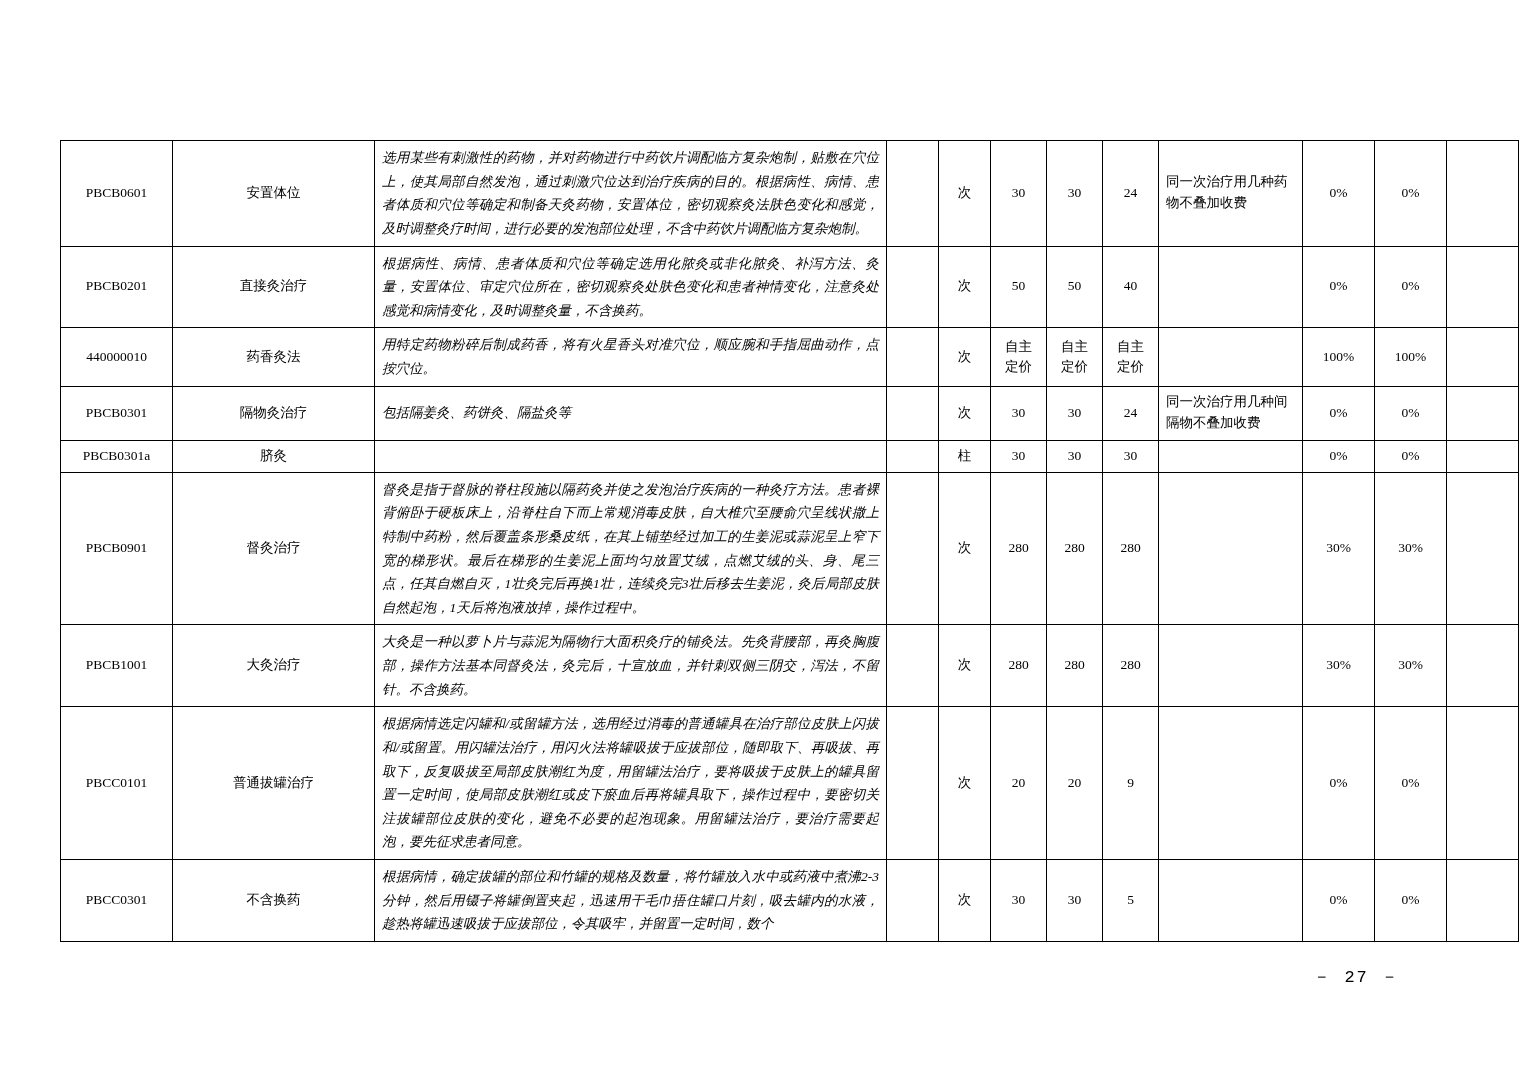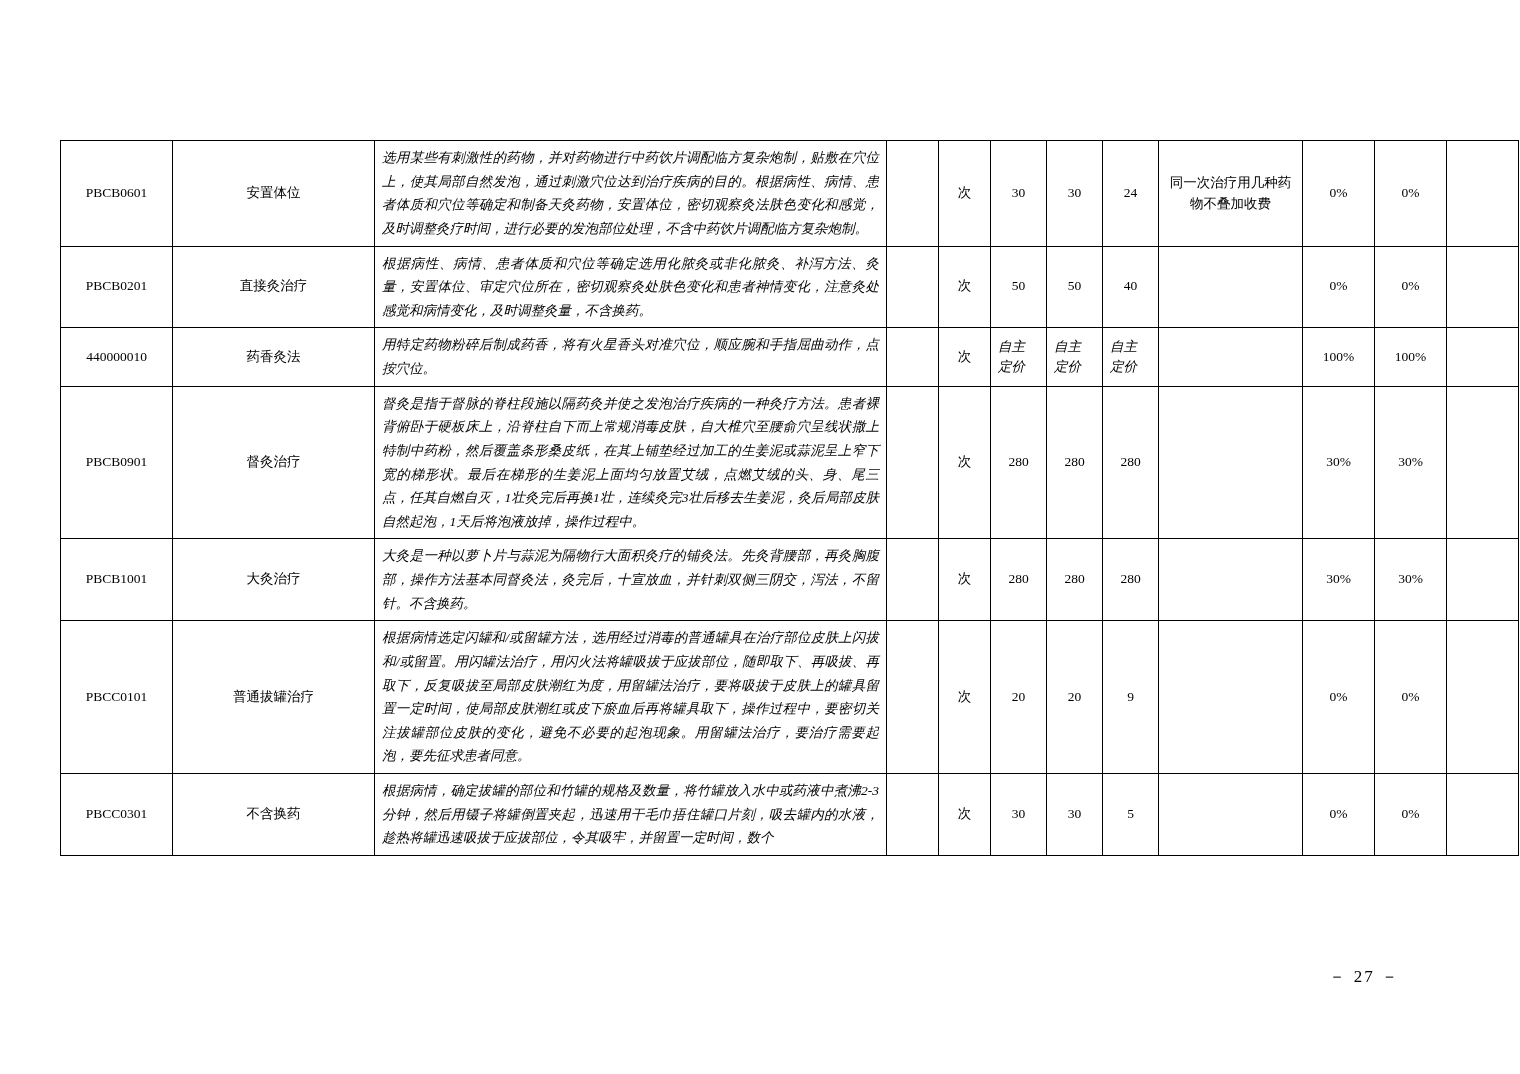--- a/index.html
+++ b/index.html
@@ -56,34 +56,35 @@
 
   .c-center { text-align: center; }
   .c-desc-cell {
     text-align: justify;
     text-align-last: left;
     vertical-align: middle;
     line-height: 1.75;
     font-style: italic;
   }
   .c-note-cell {
-    text-align: center;
+    text-align: left;
     line-height: 1.6;
-  }
-  .stack { display: block; text-align: left; line-height: 1.5; font-style: italic; }
+    font-family: Liberation Mono, monospace;
+  }
+  .stack { display: block; text-align: center; line-height: 1.5; }
   .footer-page {
     position: absolute;
     left: 0;
     top: 965px;
     width: 1400px;
     text-align: right;
     padding-right: 60px;
     font-size: 17px;
     letter-spacing: 2px;
-    font-family: Liberation Serif, serif;
+    font-family: Liberation Mono, monospace;
   }
 </style>
 </head>
 <body>
 
 <div class="page">
   <div class="table-wrap">
     <table class="price-table">
       <colgroup>
         <col class="c-code">
@@ -145,20 +146,48 @@
             <td class="c-center">
               <span class="stack">自主</span>
               <span class="stack">定价</span>
             </td>
             <td class="c-note-cell"></td>
             <td class="c-center">100%</td>
             <td class="c-center">100%</td>
             <td class="c-center"></td>
           </tr>
           <tr>
+            <td class="c-center">PBCB0301</td>
+            <td class="c-center">隔物灸治疗</td>
+            <td class="c-desc-cell">包括隔姜灸、药饼灸、隔盐灸等</td>
+            <td class="c-center"></td>
+            <td class="c-center">次</td>
+            <td class="c-center">30</td>
+            <td class="c-center">30</td>
+            <td class="c-center">24</td>
+            <td class="c-note-cell">同一次治疗用几种间隔物不叠加收费</td>
+            <td class="c-center">0%</td>
+            <td class="c-center">0%</td>
+            <td class="c-center"></td>
+          </tr>
+          <tr>
+            <td class="c-center">PBCB0301a</td>
+            <td class="c-center">脐灸</td>
+            <td class="c-desc-cell"></td>
+            <td class="c-center"></td>
+            <td class="c-center">柱</td>
+            <td class="c-center">30</td>
+            <td class="c-center">30</td>
+            <td class="c-center">30</td>
+            <td class="c-note-cell"></td>
+            <td class="c-center">0%</td>
+            <td class="c-center">0%</td>
+            <td class="c-center"></td>
+          </tr>
+          <tr>
             <td class="c-center">PBCB0901</td>
             <td class="c-center">督灸治疗</td>
             <td class="c-desc-cell">督灸是指于督脉的脊柱段施以隔药灸并使之发泡治疗疾病的一种灸疗方法。患者裸背俯卧于硬板床上，沿脊柱自下而上常规消毒皮肤，自大椎穴至腰俞穴呈线状撒上特制中药粉，然后覆盖条形桑皮纸，在其上铺垫经过加工的生姜泥或蒜泥呈上窄下宽的梯形状。最后在梯形的生姜泥上面均匀放置艾绒，点燃艾绒的头、身、尾三点，任其自燃自灭，1壮灸完后再换1壮，连续灸完3壮后移去生姜泥，灸后局部皮肤自然起泡，1天后将泡液放掉，操作过程中。</td>
             <td class="c-center"></td>
             <td class="c-center">次</td>
             <td class="c-center">280</td>
             <td class="c-center">280</td>
             <td class="c-center">280</td>
             <td class="c-note-cell"></td>
             <td class="c-center">30%</td>

